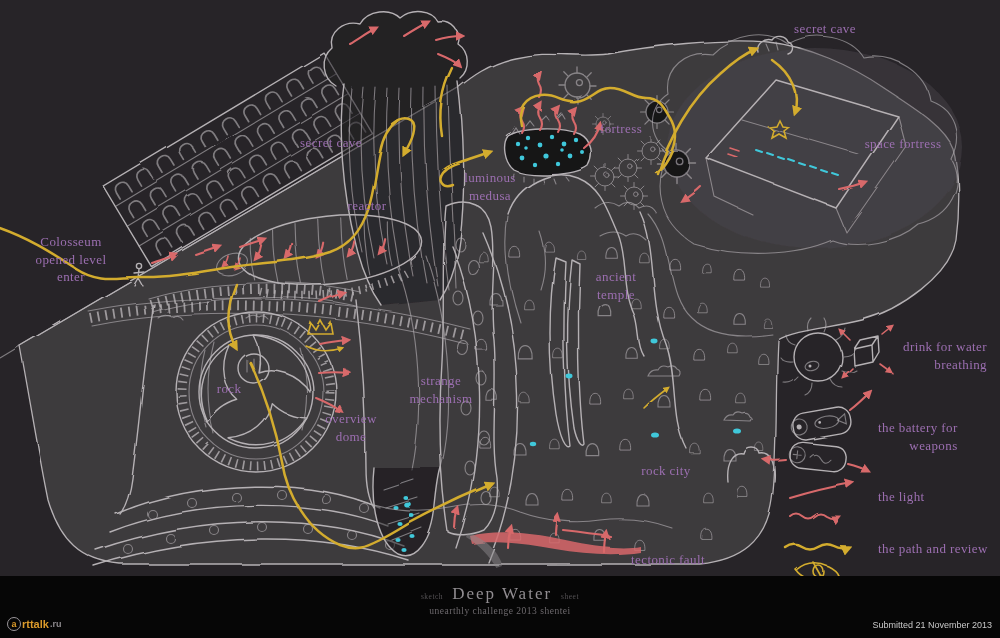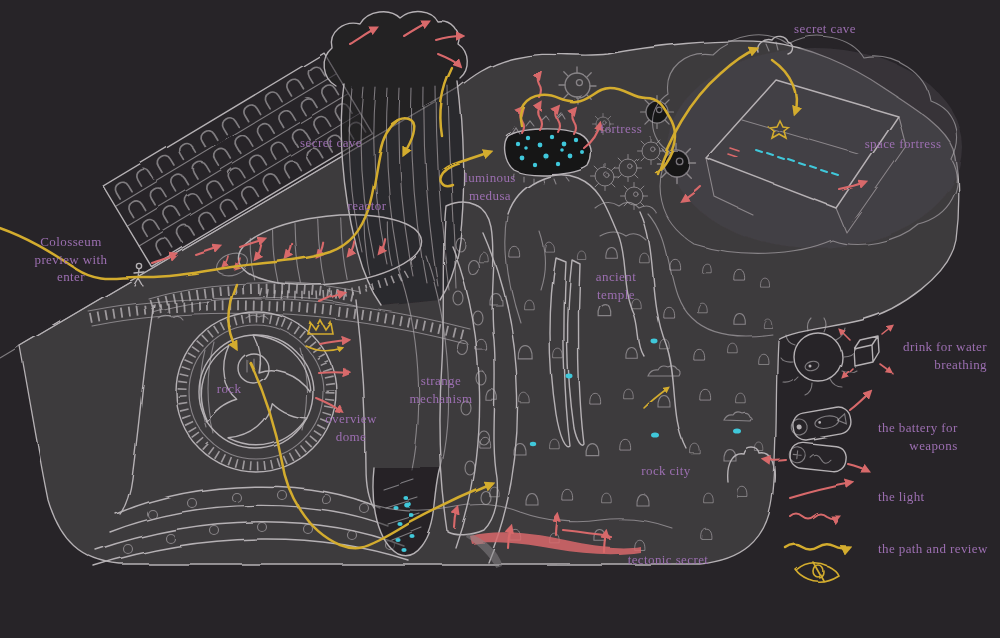--- a/index.html
+++ b/index.html
@@ -431,38 +431,52 @@
     </g>
 
   </g>
 </svg>
 
 
 <div id="annotation-layer">
       <span class="ann" style="left: 331px; top: 143px;">secret cave</span>
       <span class="ann" style="left: 355px; top: 206px; margin-left: 12px;">reactor</span>
       <span class="ann" style="left: 71px; top: 259px;">Colosseum
-preview with
+opened level
 enter</span>
       <span class="ann" style="left: 490px; top: 187px;">luminous
 medusa</span>
       <span class="ann" style="left: 621px; top: 129px;">fortress</span>
       <span class="ann" style="left: 616px; top: 255px; margin-top: 31px;">ancient
 temple</span>
       <span class="ann" style="left: 825px; top: 29px;">secret cave</span>
       <span class="ann" style="left: 903px; top: 144px;">space fortress</span>
       <span class="ann" style="left: 229px; top: 389px;">rock</span>
       <span class="ann" style="left: 351px; top: 428px;">overview
 dome</span>
       <span class="ann" style="left: 441px; top: 390px;">strange
 mechanism</span>
       <span class="ann" style="left: 666px; top: 471px;">rock city</span>
-      <span class="ann" style="left: 668px; top: 560px;">tectonic secret</span>
+      <span class="ann" style="left: 668px; top: 560px;">tectonic fault</span>
       <span class="ann left" style="left: 903px; top: 356px;">drink for water
 breathing</span>
       <span class="ann left" style="left: 878px; top: 437px;">the battery for
 weapons</span>
       <span class="ann left" style="left: 878px; top: 497px;">the light</span>
       <span class="ann left" style="left: 878px; top: 549px;">the path and review</span>
     </div>
 
-
+<div id="footer-bar">
+  <div class="f-main">
+    <span class="f-small">sketch</span>
+    <span class="f-title">Deep Water</span>
+    <span class="f-small">sheet</span>
+  </div>
+  <div class="f-sub">unearthly challenge 2013 shentei</div>
+  <div id="site-logo">
+    <span class="circ">a</span>
+        <span>rttalk</span>
+        <span class="tld">.ru</span>
+  </div>
+  <div id="submitted">Submitted 21 November 2013</div>
 </div>
 
+</div>
+
 </body></html>

